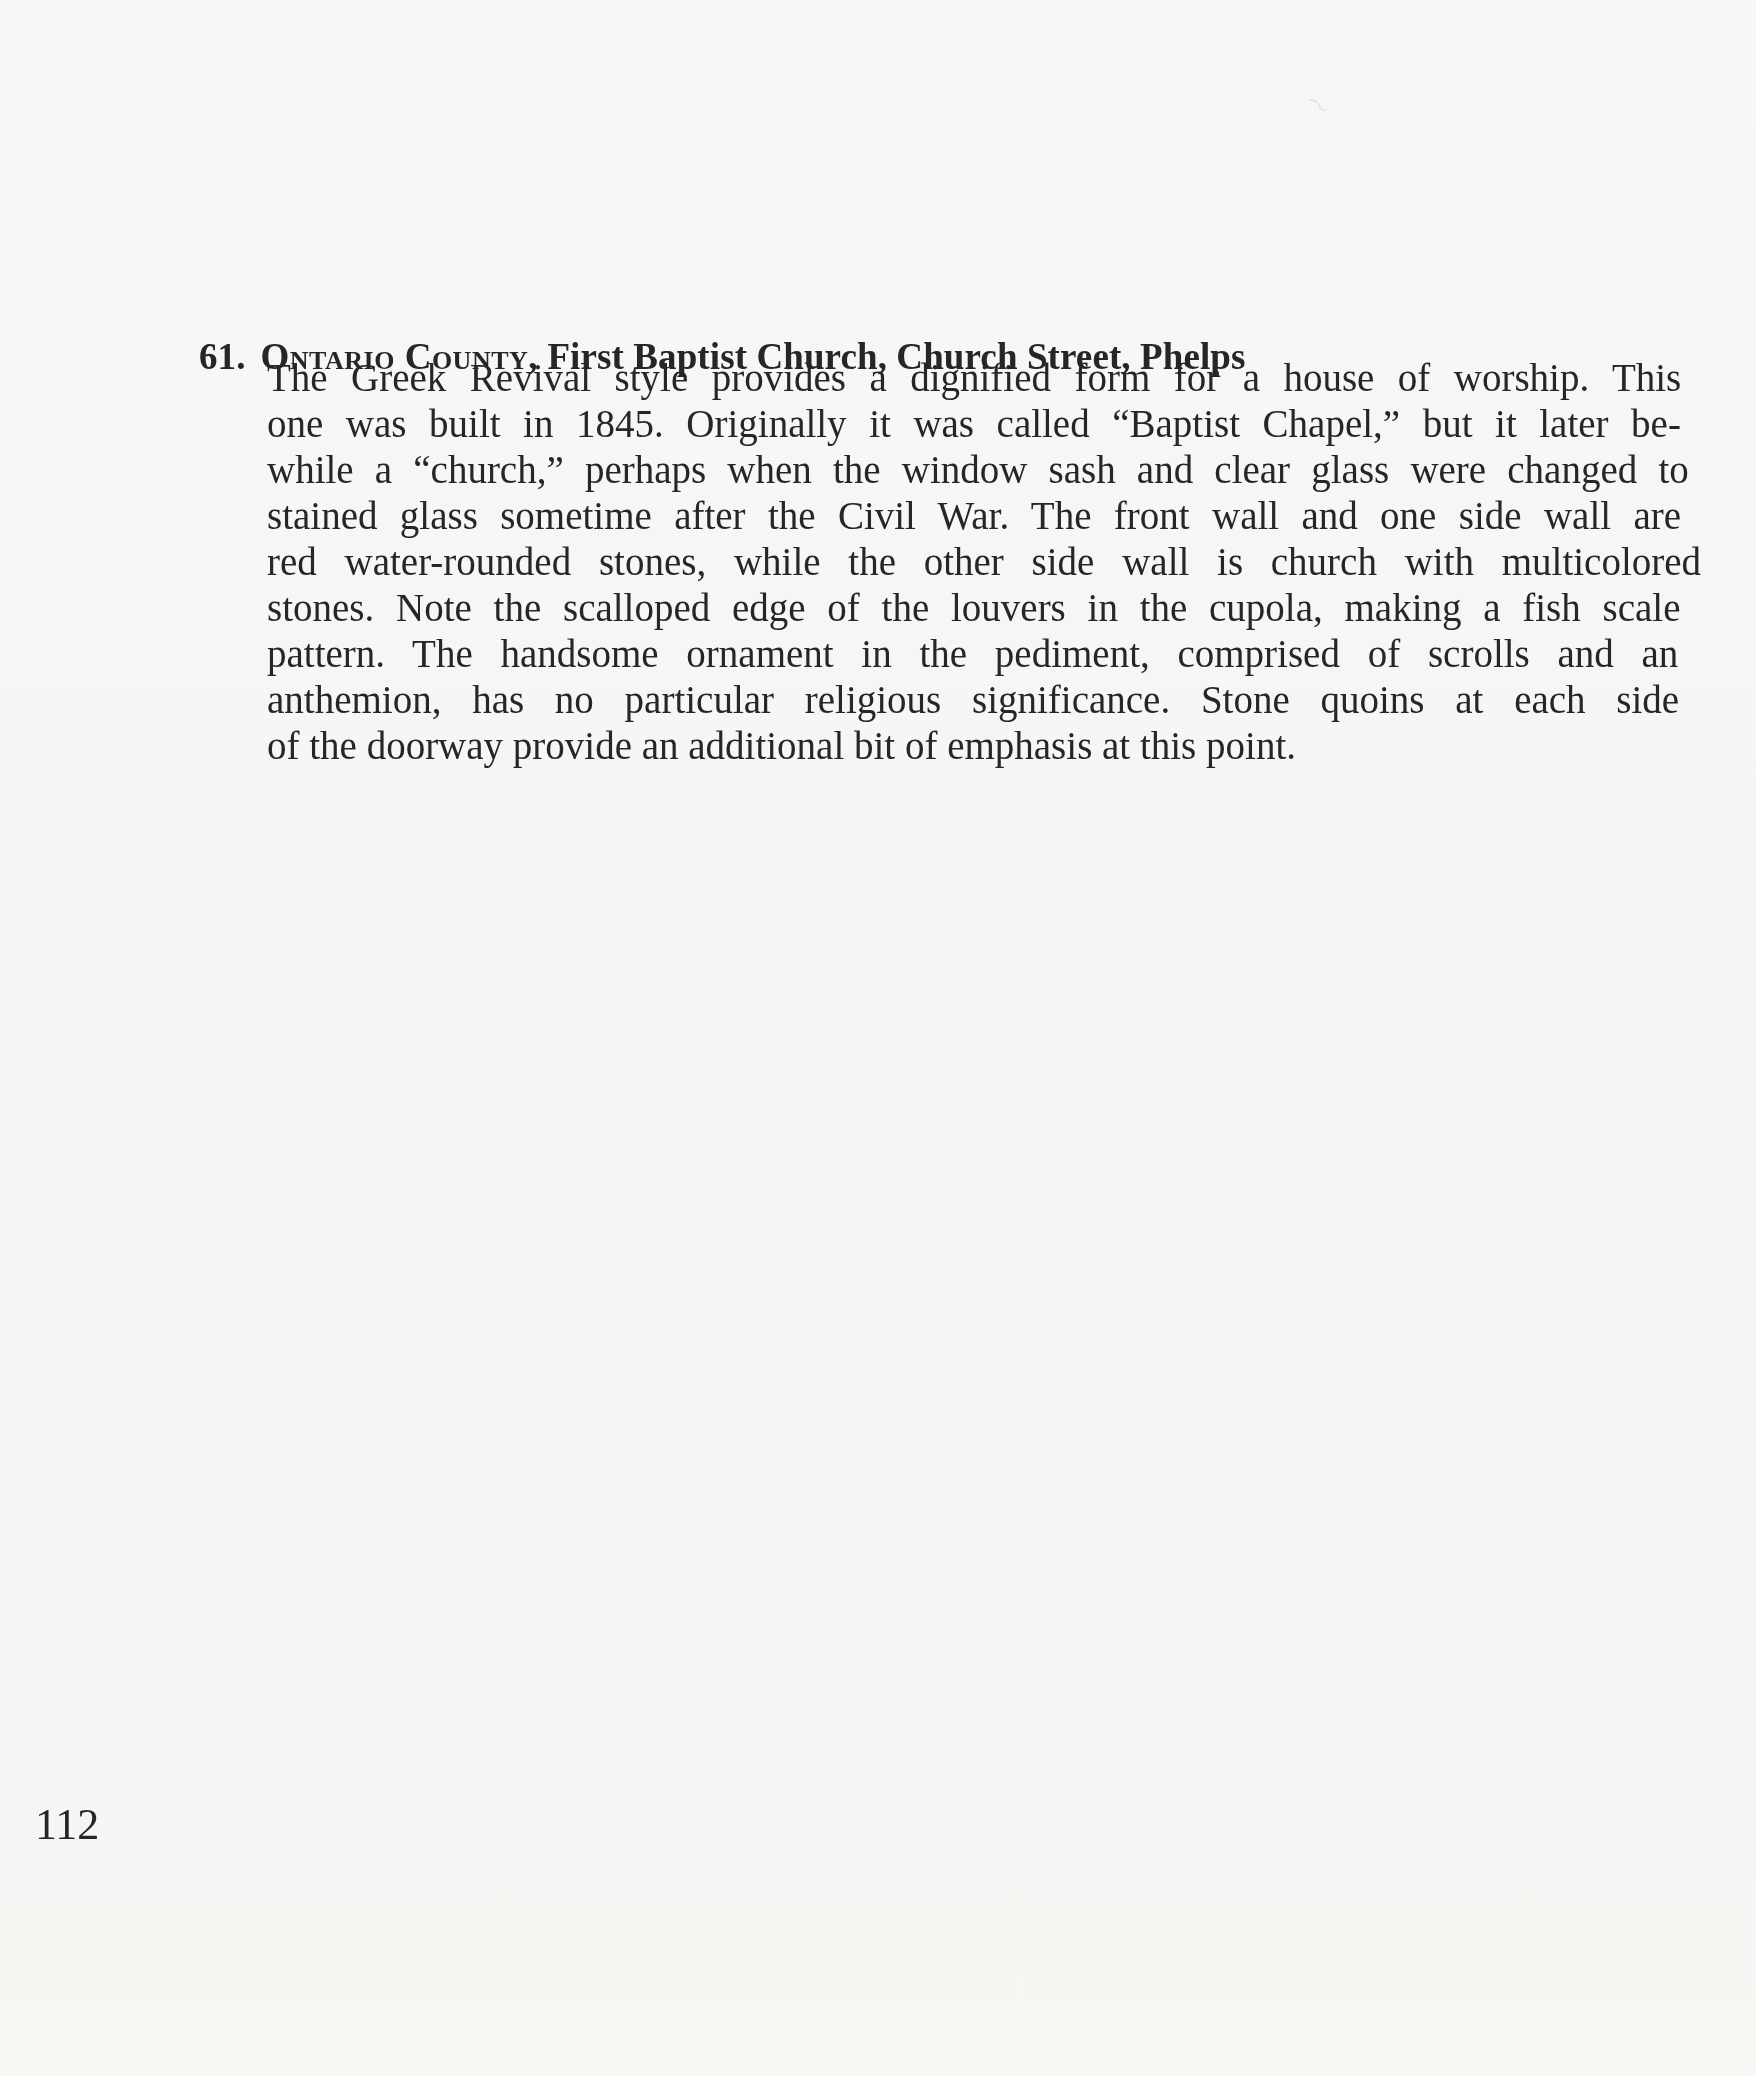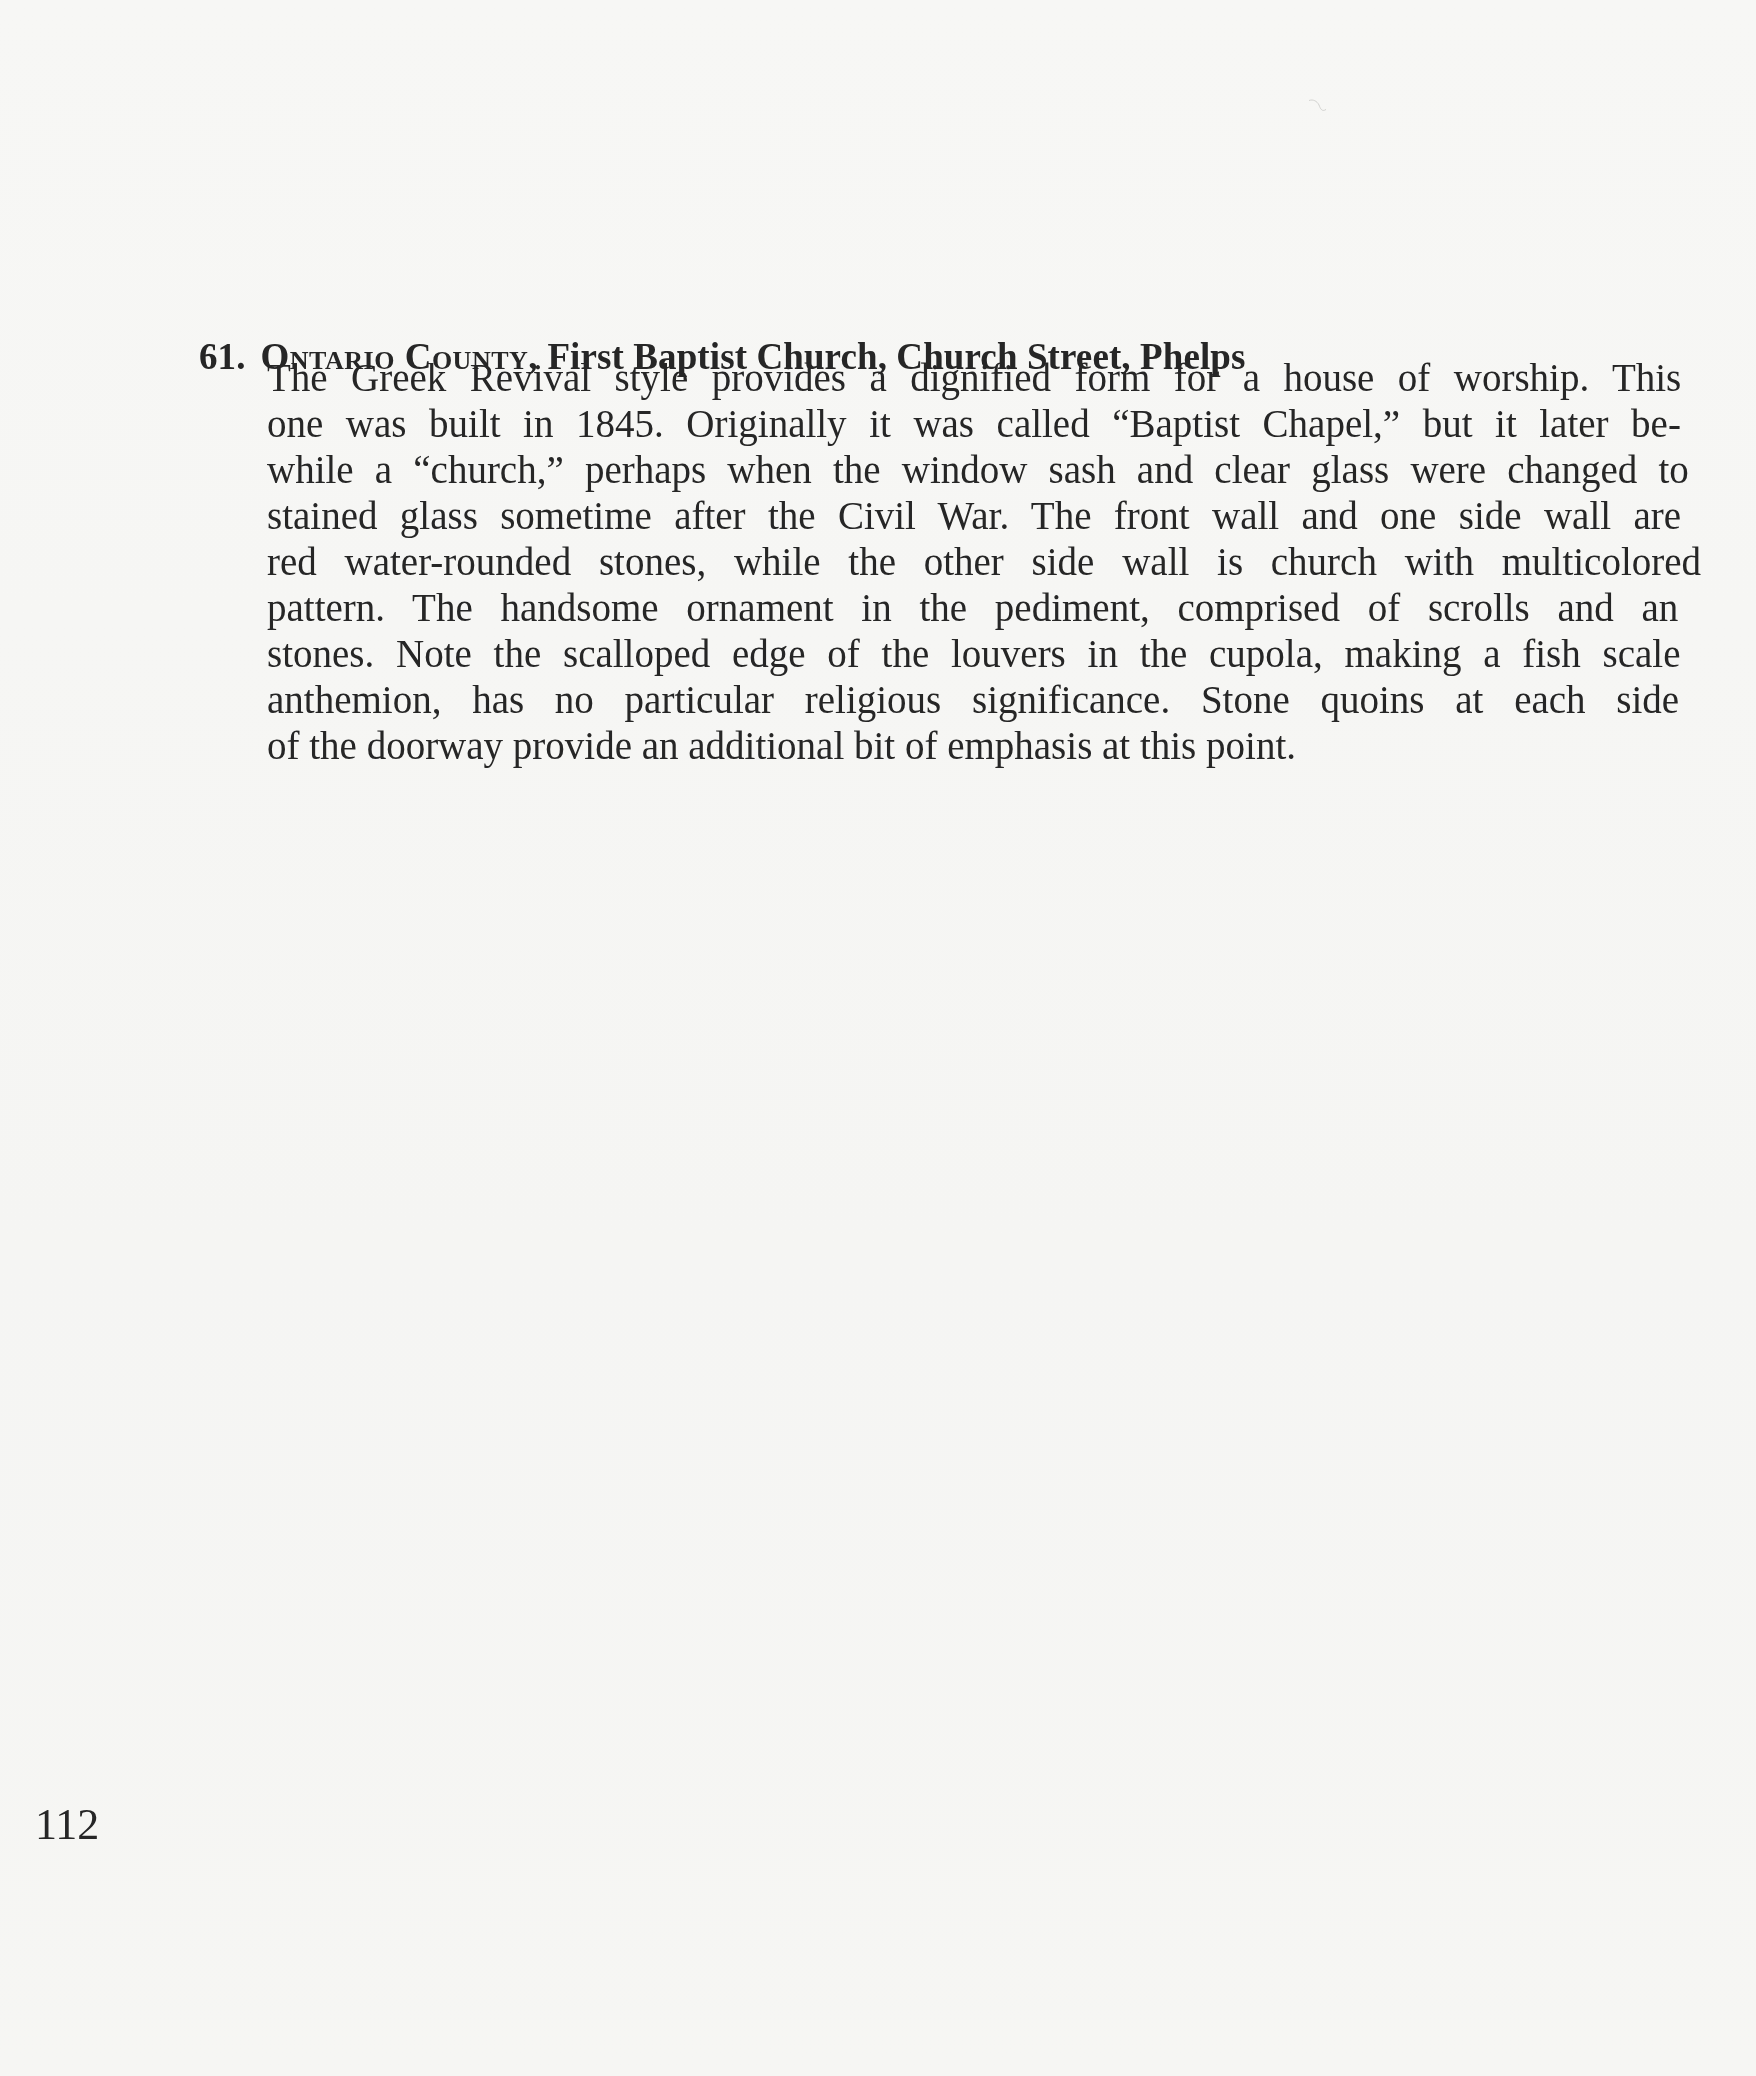--- a/index.html
+++ b/index.html
@@ -102,22 +102,22 @@
     <h2 class="heading">
       <span class="num">61.</span><span class="county">Ontario County,</span> <span class="title">First Baptist Church, Church Street, Phelps</span>
     </h2>
 
     <div class="body-text">
       <span class="line" style="display: block; word-spacing: 13.7px;">The Greek Revival style provides a dignified form for a house of worship. This</span>
       <span class="line" style="display: block; word-spacing: 12.8px;">one was built in 1845. Originally it was called “Baptist Chapel,” but it later be-</span>
       <span class="line" style="display: block; word-spacing: 11.4px;">while a “church,” perhaps when the window sash and clear glass were changed to</span>
       <span class="line" style="display: block; word-spacing: 12.6px;">stained glass sometime after the Civil War. The front wall and one side wall are</span>
       <span class="line" style="display: block; word-spacing: 18px;">red water-rounded stones, while the other side wall is church with multicolored</span>
+      <span class="line" style="display: block; word-spacing: 12px;">stones. Note the scalloped edge of the louvers in the cupola, making a fish scale</span>
       <span class="line" style="display: block; word-spacing: 18px;">pattern. The handsome ornament in the pediment, comprised of scrolls and an</span>
-      <span class="line" style="display: block; word-spacing: 12px;">stones. Note the scalloped edge of the louvers in the cupola, making a fish scale</span>
       <span class="line" style="display: block; word-spacing: 21px;">anthemion, has no particular religious significance. Stone quoins at each side</span>
       <span class="line last">of the doorway provide an additional bit of emphasis at this point.</span>
     </div>
   </article>
 
   <div class="page-number">112</div>
 
   <div class="scan-edge"></div>
 </div>
 

